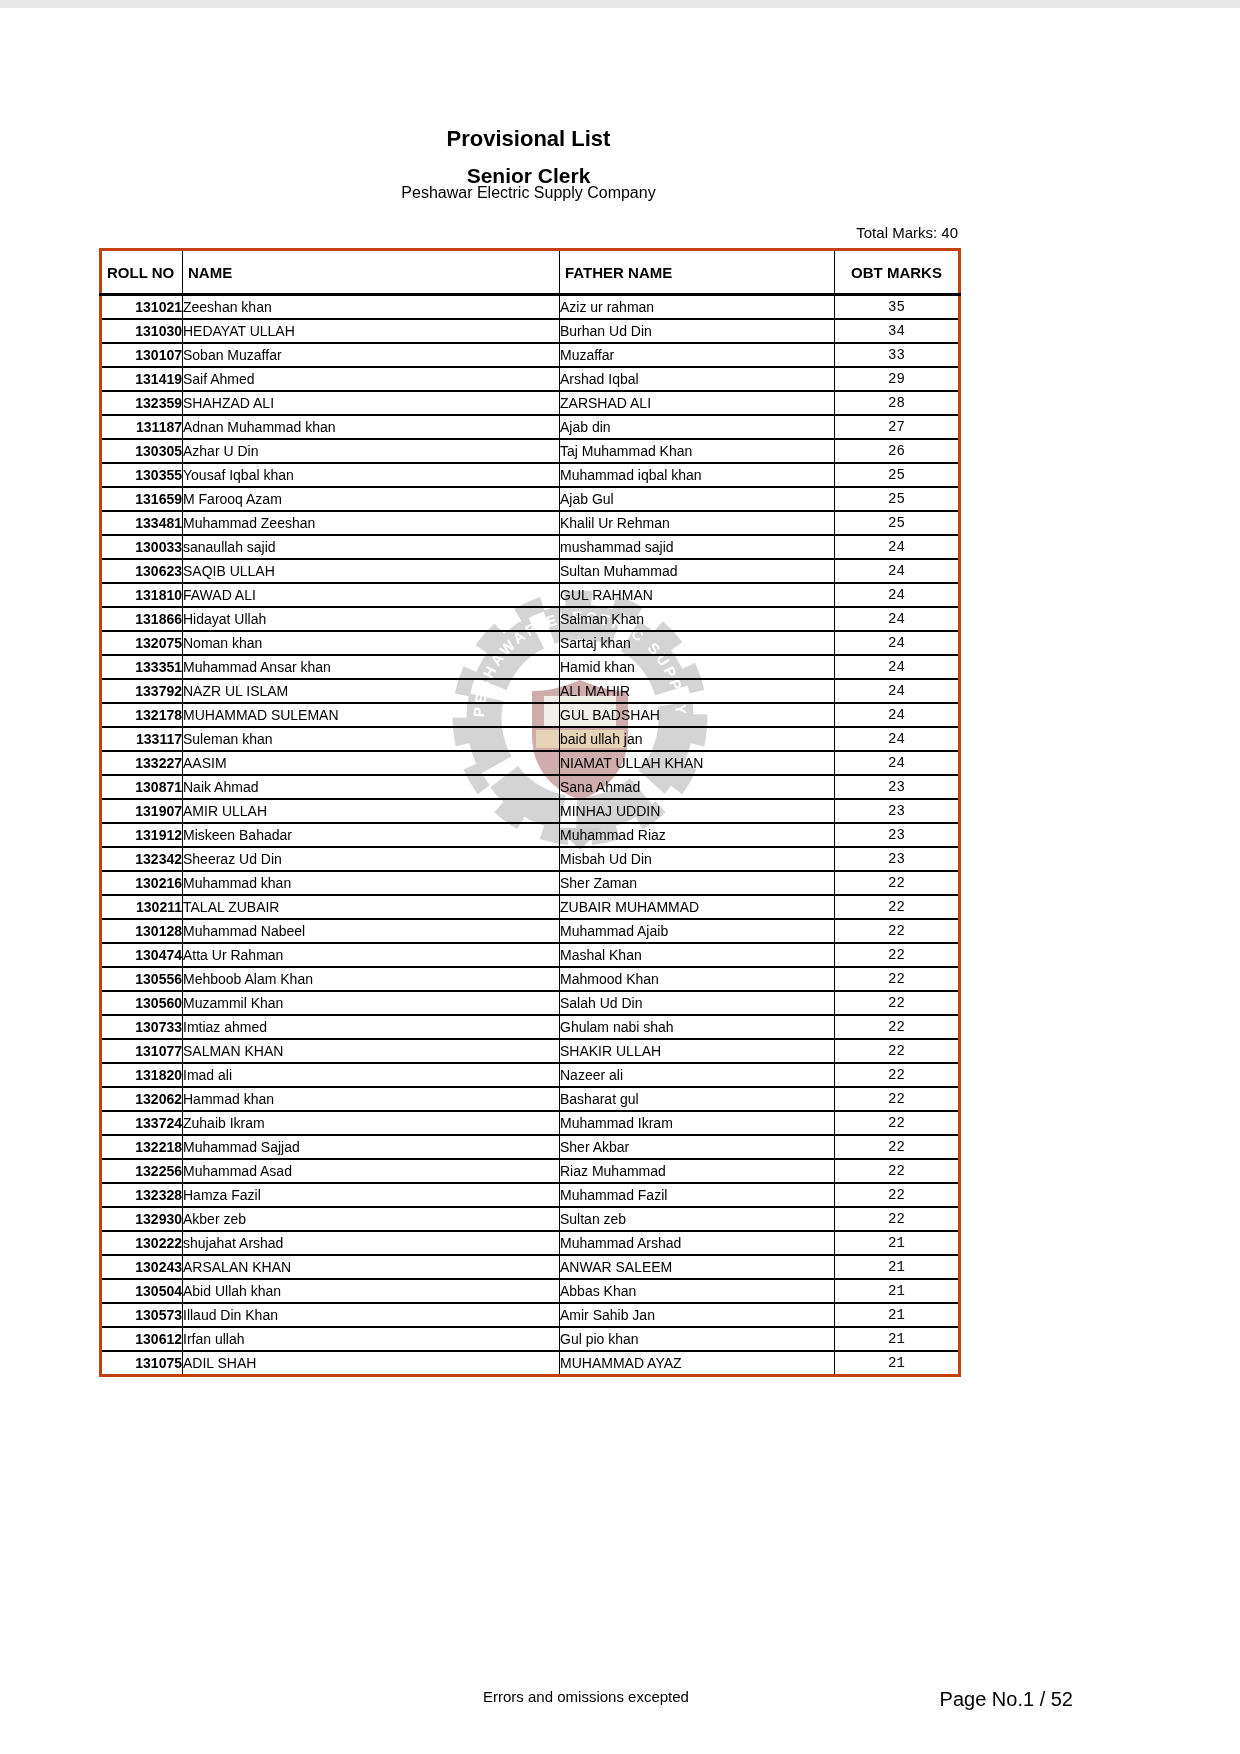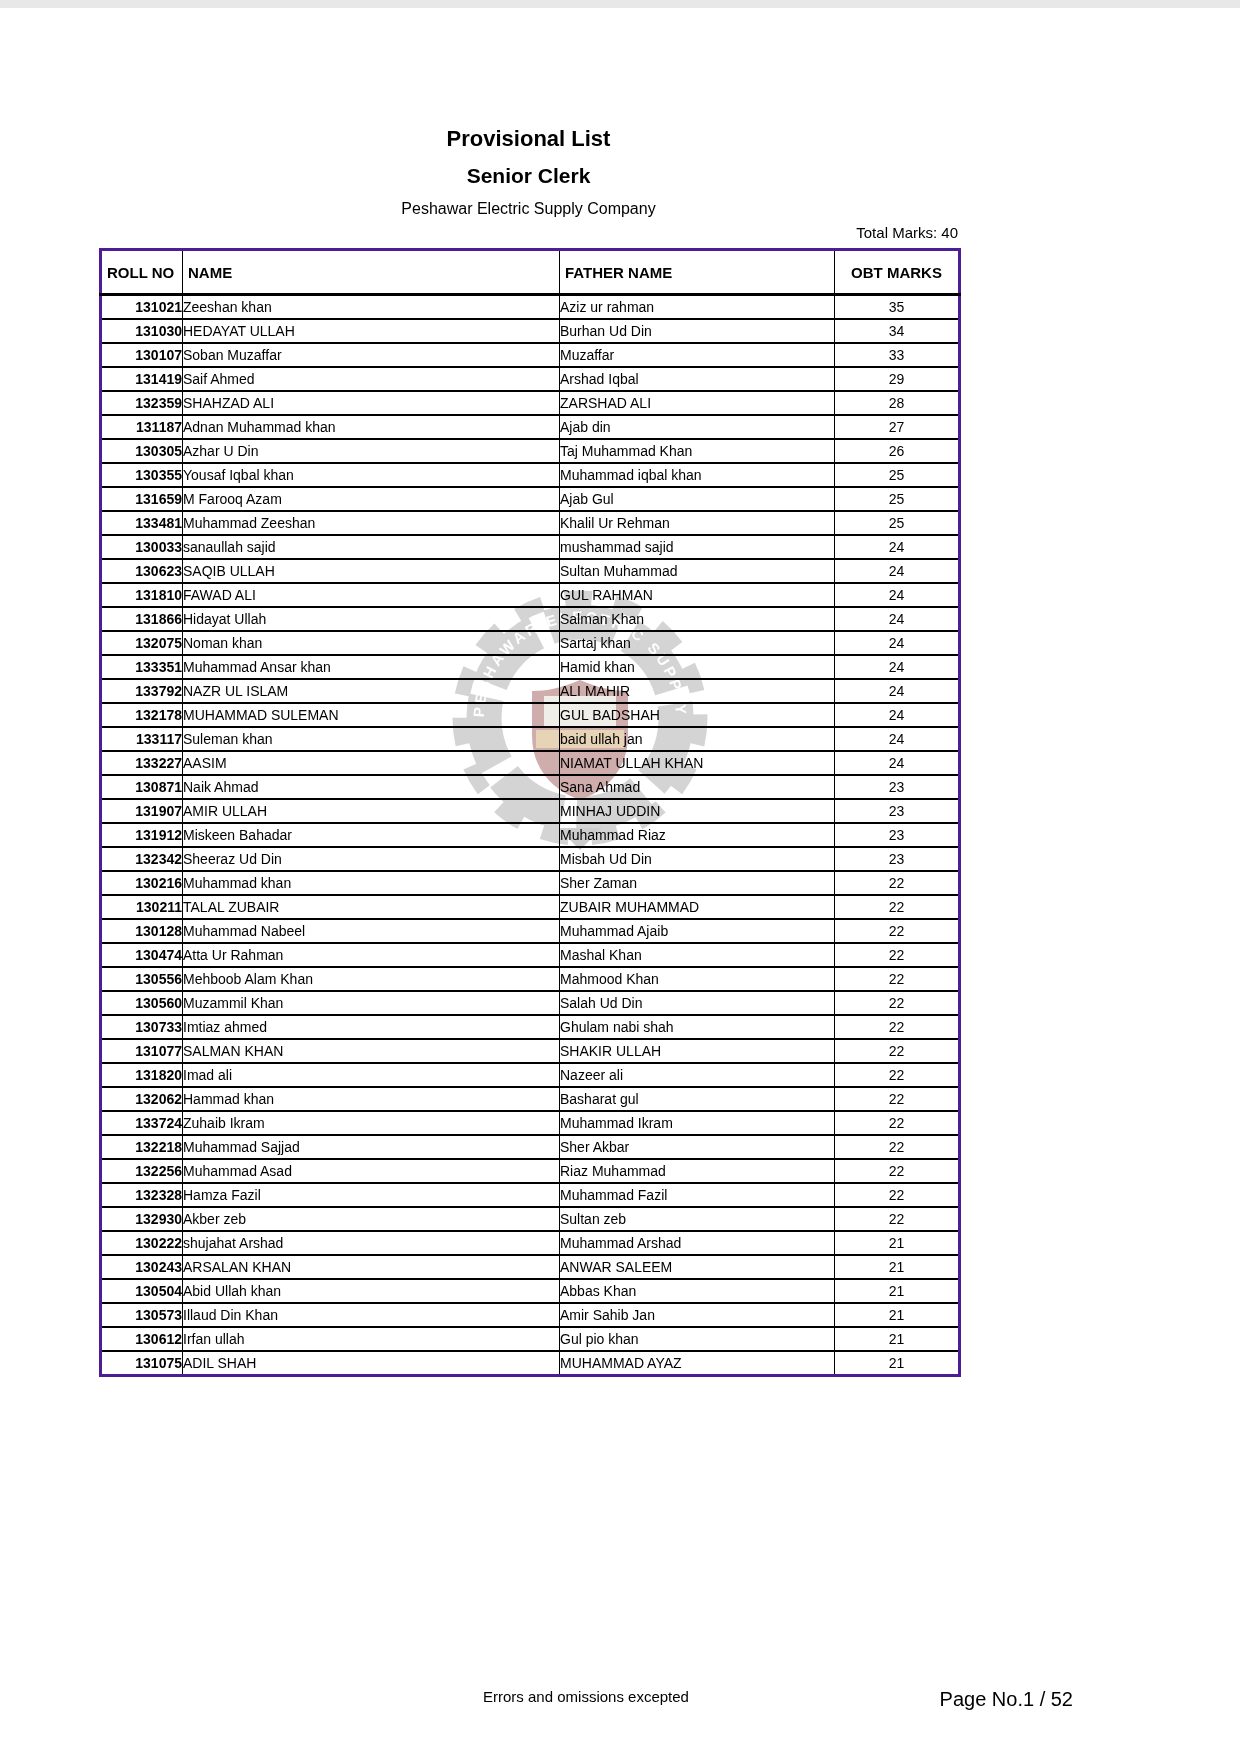--- a/index.html
+++ b/index.html
@@ -15,36 +15,36 @@
   }
   .title {
     position: absolute; top: 118px; left: 99px; width: 859px;
     text-align: center; font-size: 22px; font-weight: bold;
   }
   .subtitle {
     position: absolute; top: 156px; left: 99px; width: 859px;
     text-align: center; font-size: 21px; font-weight: bold;
   }
   .company {
-    position: absolute; top: 192px; left: 99px; width: 859px;
+    position: absolute; top: 176px; left: 99px; width: 859px;
     text-align: center; font-size: 16px;
   }
   .total-marks {
     position: absolute; top: 216px; left: 99px; width: 859px;
     text-align: right; font-size: 15px;
   }
   .watermark {
     position: absolute; left: 446px; top: 576px; width: 268px; height: 292px;
     pointer-events: none;
   }
   table.results {
     position: absolute; top: 240px; left: 99px; width: 859px;
     border-collapse: collapse; table-layout: fixed;
     font-size: 14px; background: transparent;
-    border: 3px solid #4c1d95;
+    border: 3px solid #c2410c;
   }
   table.results th, table.results td {
     border: 1px solid #000;
     border-top-width: 2px;
     border-bottom-width: 2px;
     padding: 0;
     overflow: hidden;
     white-space: nowrap;
     background: transparent;
   }
@@ -54,21 +54,21 @@
     font-weight: bold;
     text-align: left;
     padding-left: 5px;
     border-bottom-width: 3px;
     vertical-align: middle;
   }
   table.results th.col-marks { text-align: center; padding-left: 0; }
   table.results td { height: 22px; line-height: 22px; }
   td.cell-roll { font-weight: bold; text-align: right; padding-right: 16px; }
   td.cell-name, td.cell-father { text-align: left; padding-left: 5px; }
-  td.cell-marks { text-align: center; }
+  td.cell-marks { text-align: center; font-family: Liberation Mono, monospace; }
   .footer-note {
     position: absolute; top: 1680px; left: 99px; width: 974px;
     text-align: center; font-size: 15px;
   }
   .page-label {
     position: absolute; top: 1680px; right: 167px;
     font-size: 20px;
   }
 </style>
 </head>

